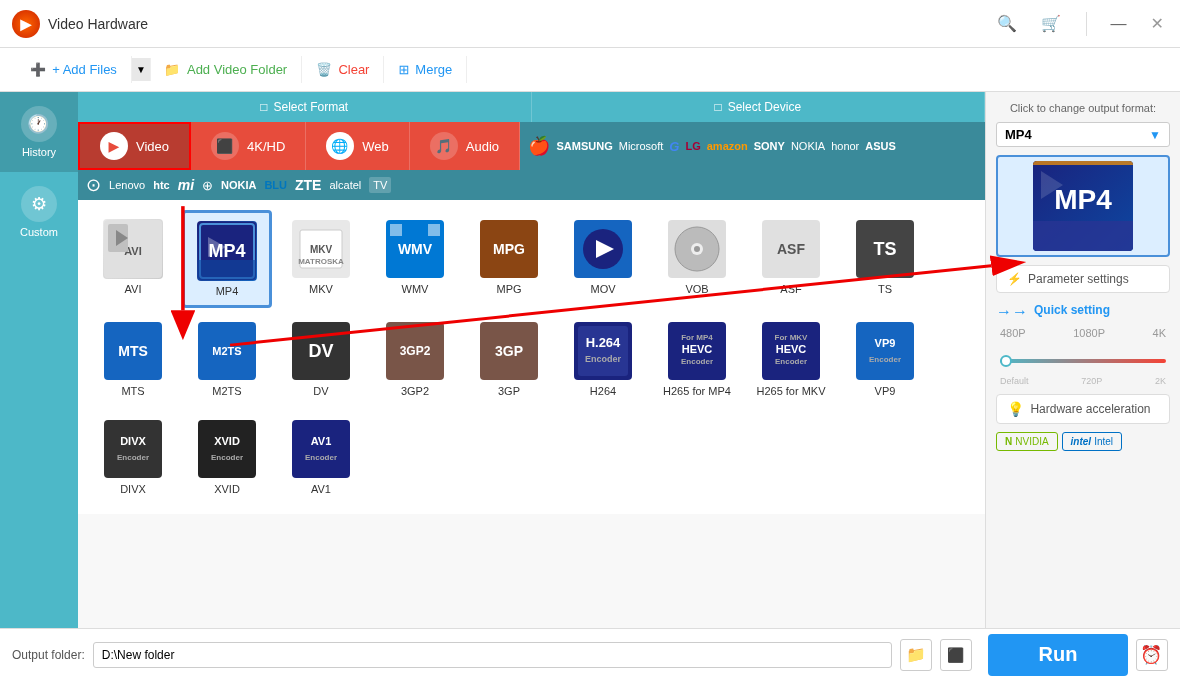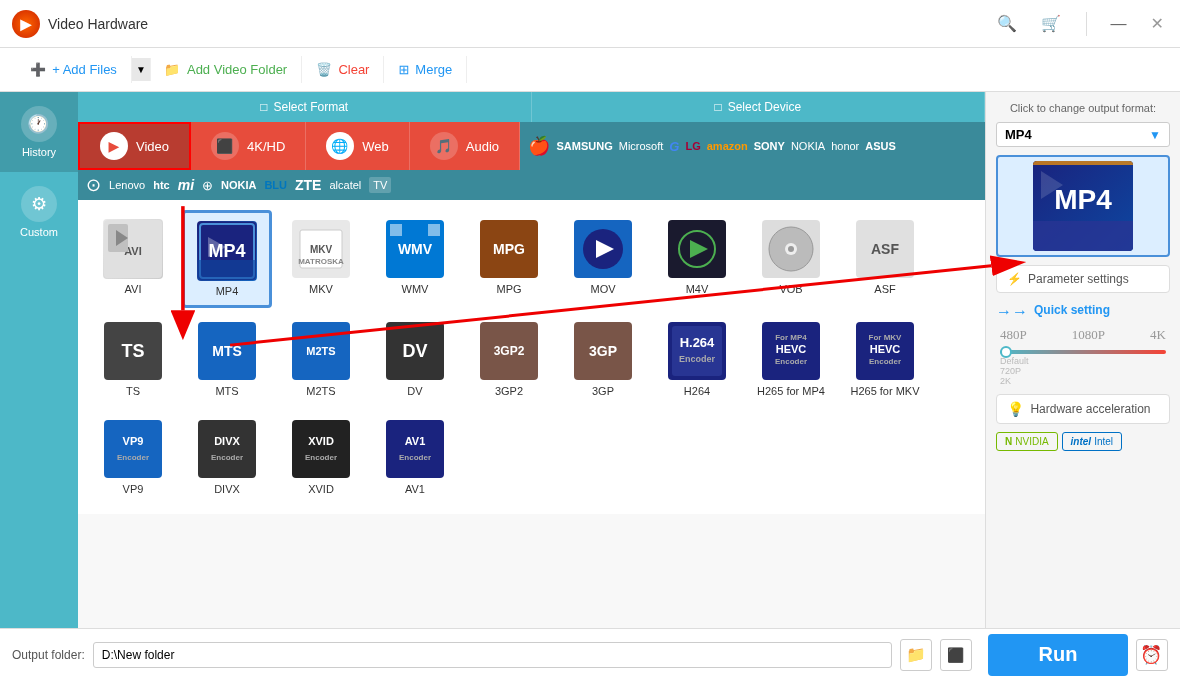--- a/index.html
+++ b/index.html
@@ -220,22 +220,22 @@
       padding: 6px 10px;
       background: white; border: 1px solid #ddd;
       border-radius: 4px; cursor: pointer; font-size: 12px; color: #555;
       width: 100%;
     }
     .quick-setting-label {
       display: flex; align-items: center; gap: 6px;
       font-size: 12px; color: #2196F3; font-weight: bold;
     }
     .quality-slider-container { padding: 0 4px; }
-    .quality-labels { display: flex; justify-content: space-between; font-size: 13px; color: #999; margin-bottom: 7px; font-family: Liberation Serif, serif; }
-    .quality-sublabels { display: flex; justify-content: space-between; font-size: 9px; color: #bbb; margin-top: 2px; flex-direction: column; }
+    .quality-labels { display: flex; justify-content: space-between; font-size: 11px; color: #999; margin-bottom: 20px; }
+    .quality-sublabels { display: flex; justify-content: space-between; font-size: 9px; color: #bbb; margin-top: 13px; }
     .slider-track {
       width: 100%; height: 4px;
       background: linear-gradient(to right, #4db8c8 0%, #f44336 100%);
       border-radius: 2px; position: relative;
     }
     .slider-thumb {
       width: 12px; height: 12px;
       background: #fff; border: 2px solid #4db8c8;
       border-radius: 50%; position: absolute;
       top: -4px; left: 0;
@@ -494,30 +494,20 @@
             <rect width="58" height="58" fill="#1565c0" rx="4"></rect>
             <circle cx="29" cy="29" r="20" fill="#1a237e"></circle>
             <polygon points="22,20 22,38 40,29" fill="white"></polygon>
           </svg>
         </div>
         <span class="format-label">MOV</span>
       </div>
       <div class="format-item">
         <div class="format-img">
           <svg width="58" height="58" viewBox="0 0 58 58">
-            <rect width="58" height="58" fill="#1a1a2e" rx="4"></rect>
-            <circle cx="29" cy="29" r="18" fill="none" stroke="#4caf50" stroke-width="2"></circle>
-            <polygon points="22,20 22,38 40,29" fill="#4caf50"></polygon>
-          </svg>
-        </div>
-        <span class="format-label">M4V</span>
-      </div>
-      <div class="format-item">
-        <div class="format-img">
-          <svg width="58" height="58" viewBox="0 0 58 58">
             <rect width="58" height="58" fill="#ddd" rx="4"></rect>
             <circle cx="29" cy="29" r="22" fill="#bbb" stroke="#999" stroke-width="1"></circle>
             <circle cx="29" cy="29" r="6" fill="#eee"></circle>
             <circle cx="29" cy="29" r="3" fill="#999"></circle>
           </svg>
         </div>
         <span class="format-label">VOB</span>
       </div>
       <div class="format-item">
         <div class="format-img">

